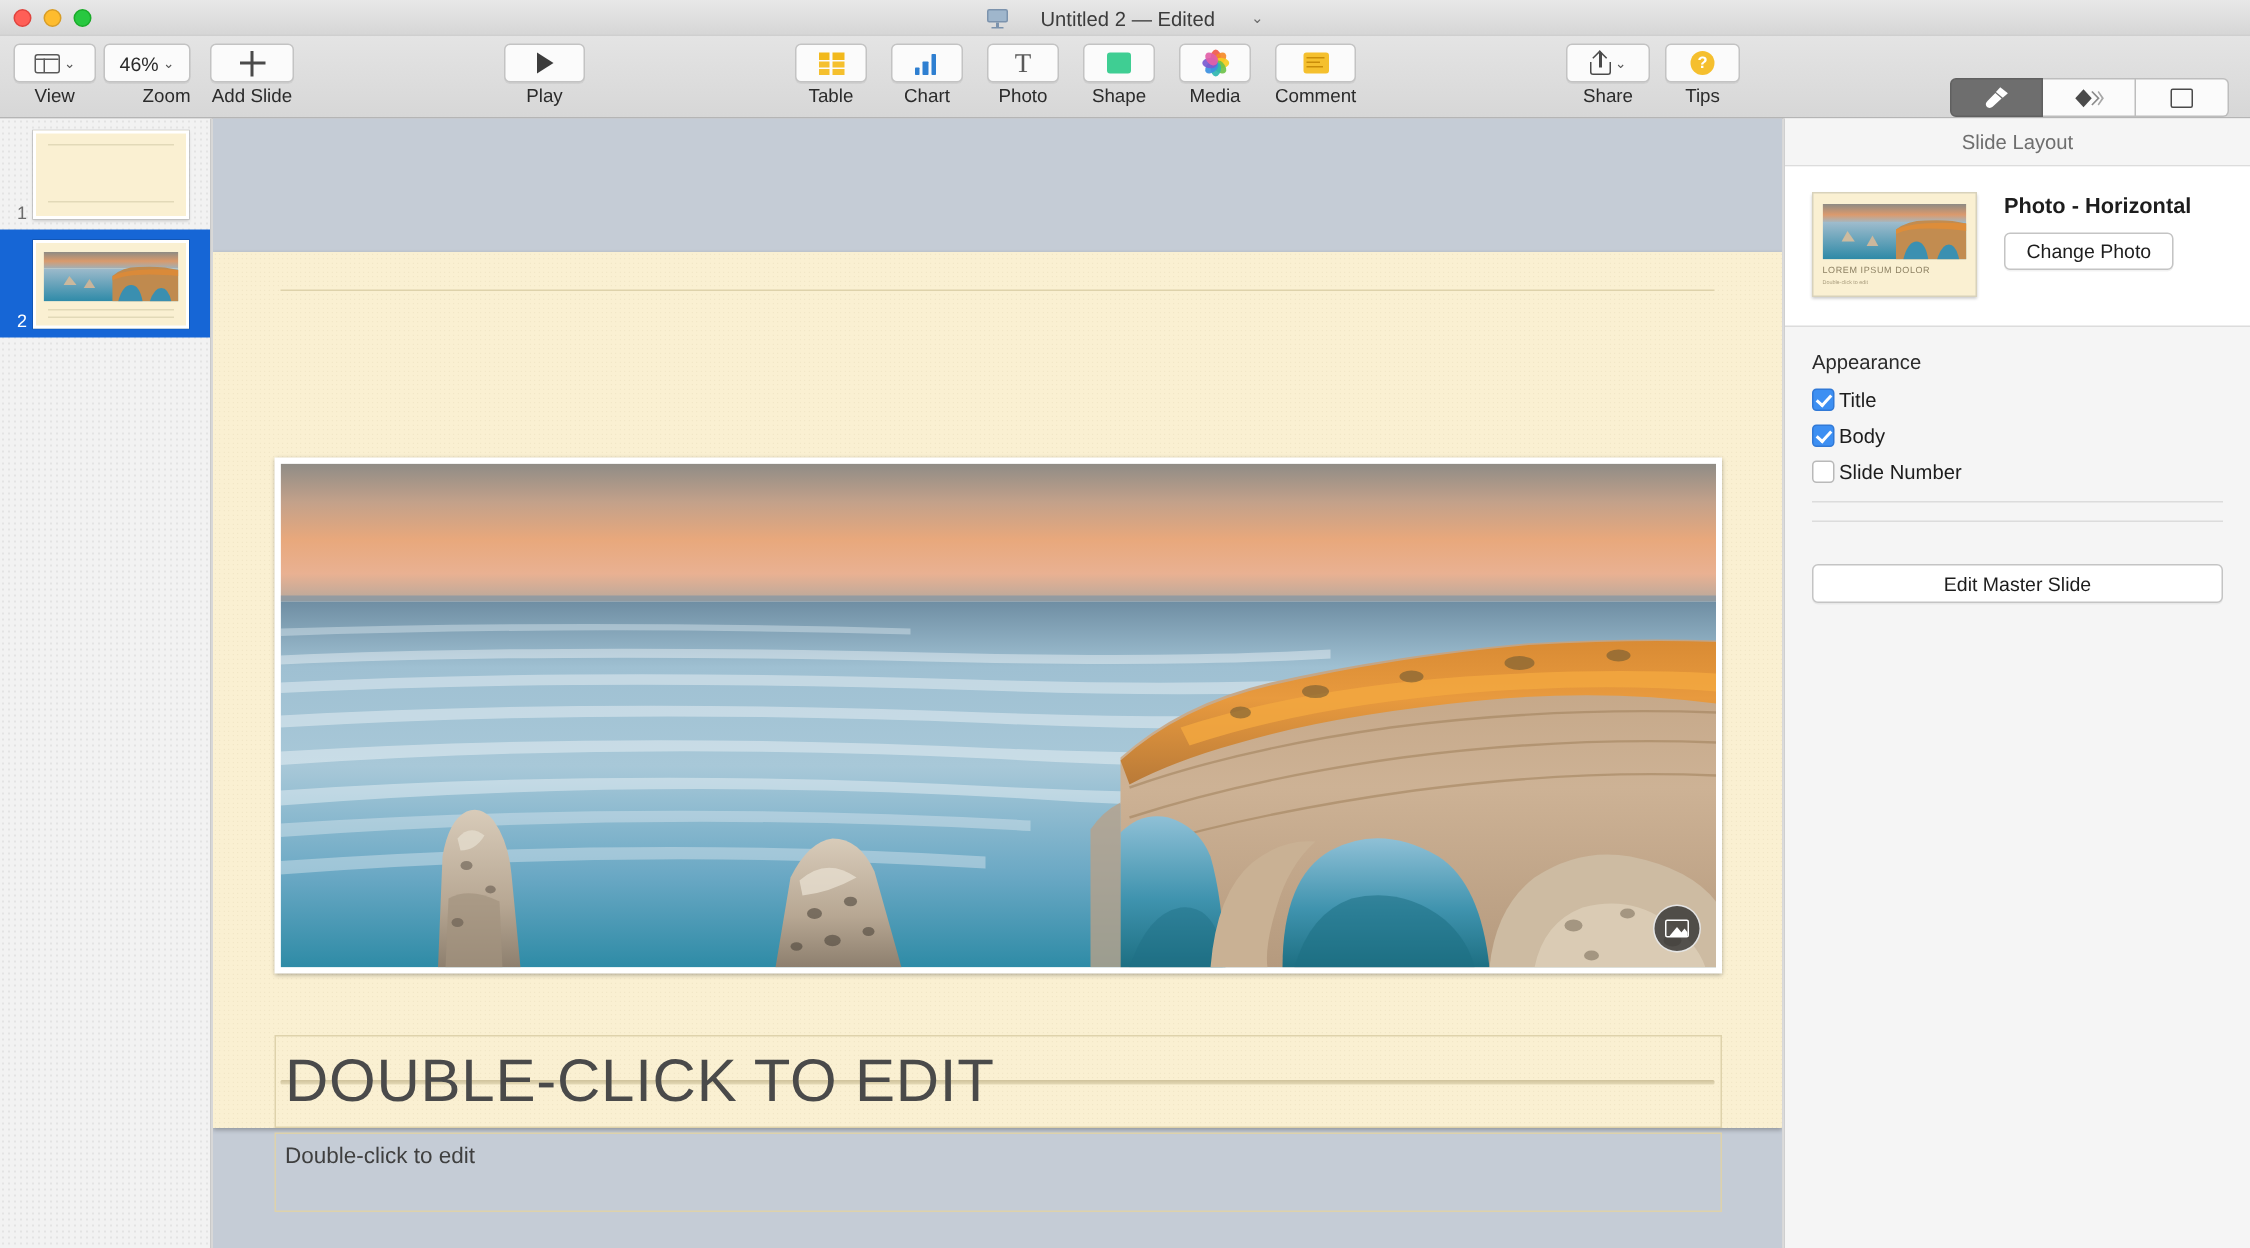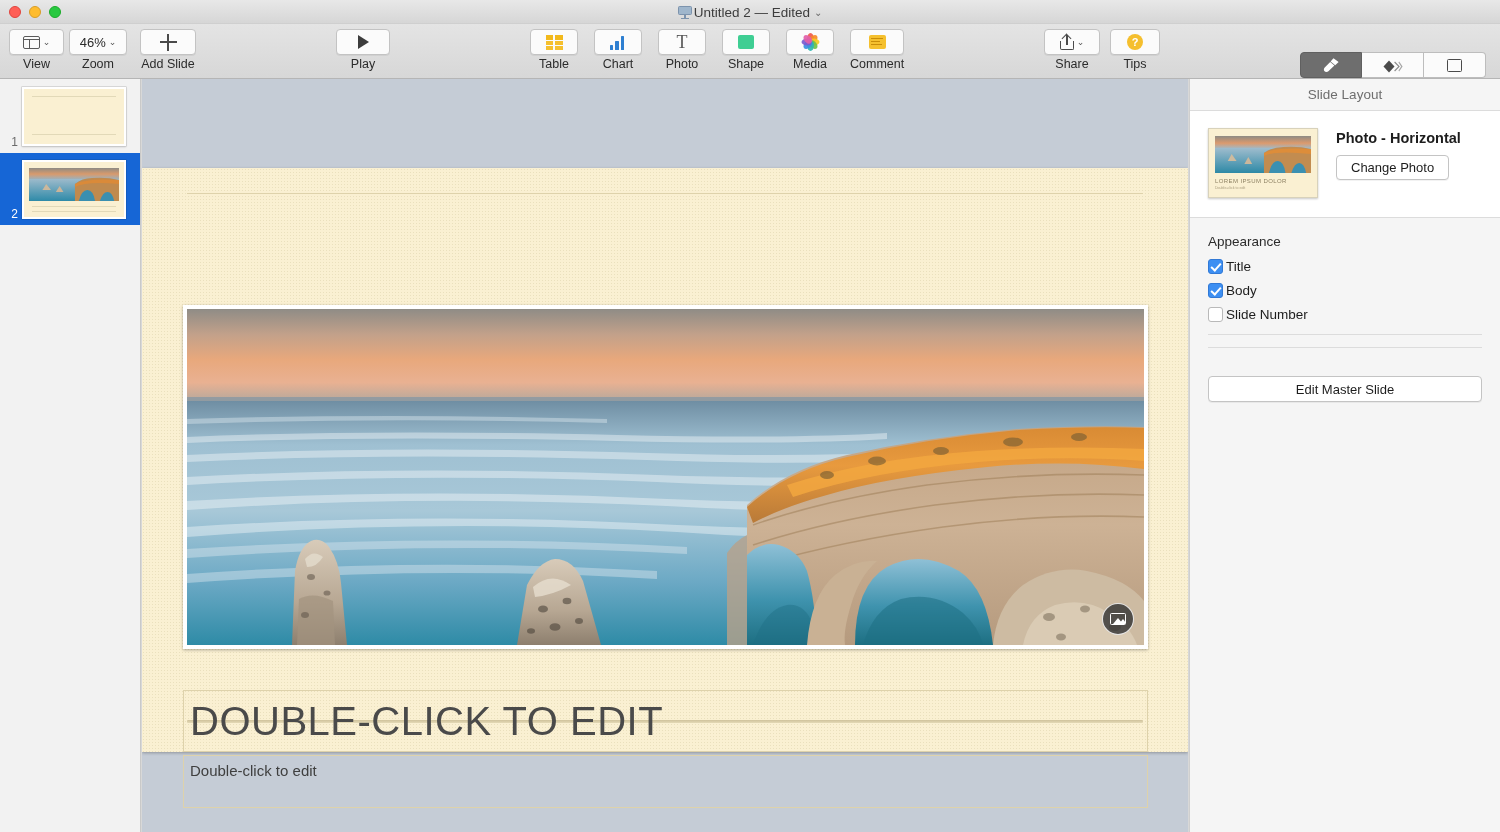--- a/index.html
+++ b/index.html
@@ -18,21 +18,21 @@
     background: linear-gradient(180deg,#e8e8e8 0%,#d6d6d6 100%);
     border-bottom: 1px solid #cfcfcf;
   }
   .traffic { position: absolute; left: 9px; top: 6px; display: flex; gap: 8px; }
   .dot { width: 12px; height: 12px; border-radius: 50%; }
   .dot.red { background: #ff5f57; border: .5px solid #e0443e; }
   .dot.yellow { background: #febc2e; border: .5px solid #d89d27; }
   .dot.green { background: #28c840; border: .5px solid #1aab29; }
   .doc-title {
     position: absolute; left: 0; top: 0; width: 1500px; height: 24px;
-    display: flex; align-items: center; justify-content: center; gap: 2px;
+    display: flex; align-items: center; justify-content: center; gap: 22px;
     font-size: 13.5px; color: #3c3c3c; font-weight: 500;
   }
   .kn-icon { width: 14px; height: 14px; position: relative; display: inline-block; }
   .kn-icon .scr {
     position: absolute; left: 0; top: 1px; width: 14px; height: 9px;
     background: #9fb6cc; border: 1px solid #7c93ad; border-radius: 1.5px;
   }
   .kn-icon .stand {
     position: absolute; left: 6px; top: 10px; width: 2px; height: 3px; background: #7c93ad;
   }
@@ -264,21 +264,21 @@
   <div class="toolbar">
 
     <div class="tb-item" style="left:9px; top:5px;">
       <div class="tb-btn" style="width:55px;">
         <span class="ic-view"></span>
         <span class="chev">⌄</span>
       </div>
       <div class="tb-label">View</div>
     </div>
 
-    <div class="tb-item" style="left:69px; top:5px;">
+    <div class="tb-item" style="left:69px; top:5px;align-items:flex-end;">
       <div class="tb-btn" style="width:58px;">
         <span class="zoom-val">46%</span>
         <span class="chev">⌄</span>
       </div>
       <div class="tb-label">Zoom</div>
     </div>
 
     <div class="tb-item" style="left:140px; top:5px;">
       <div class="tb-btn" style="width:56px;">
         <span class="ic-plus"></span>

